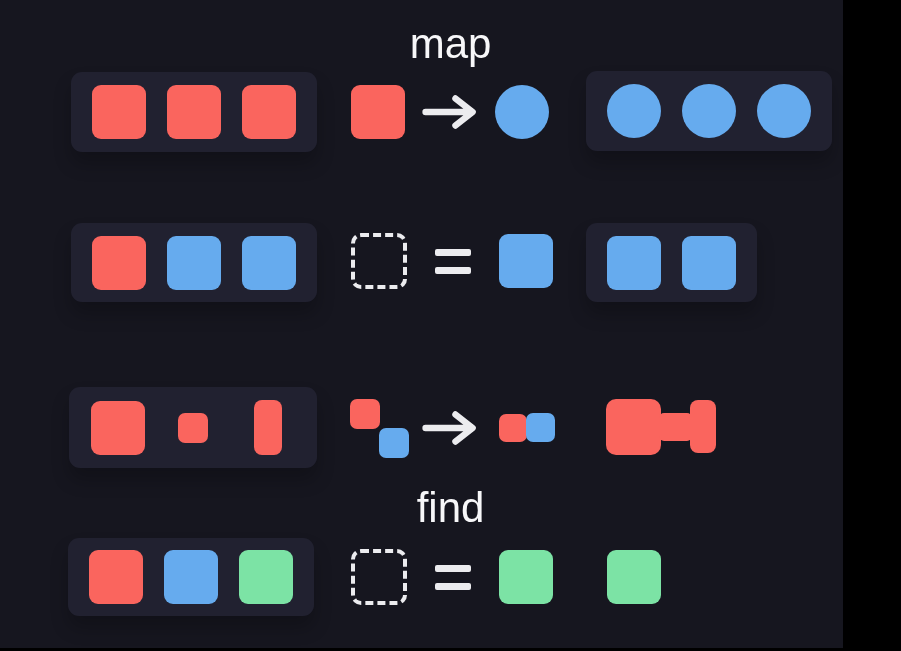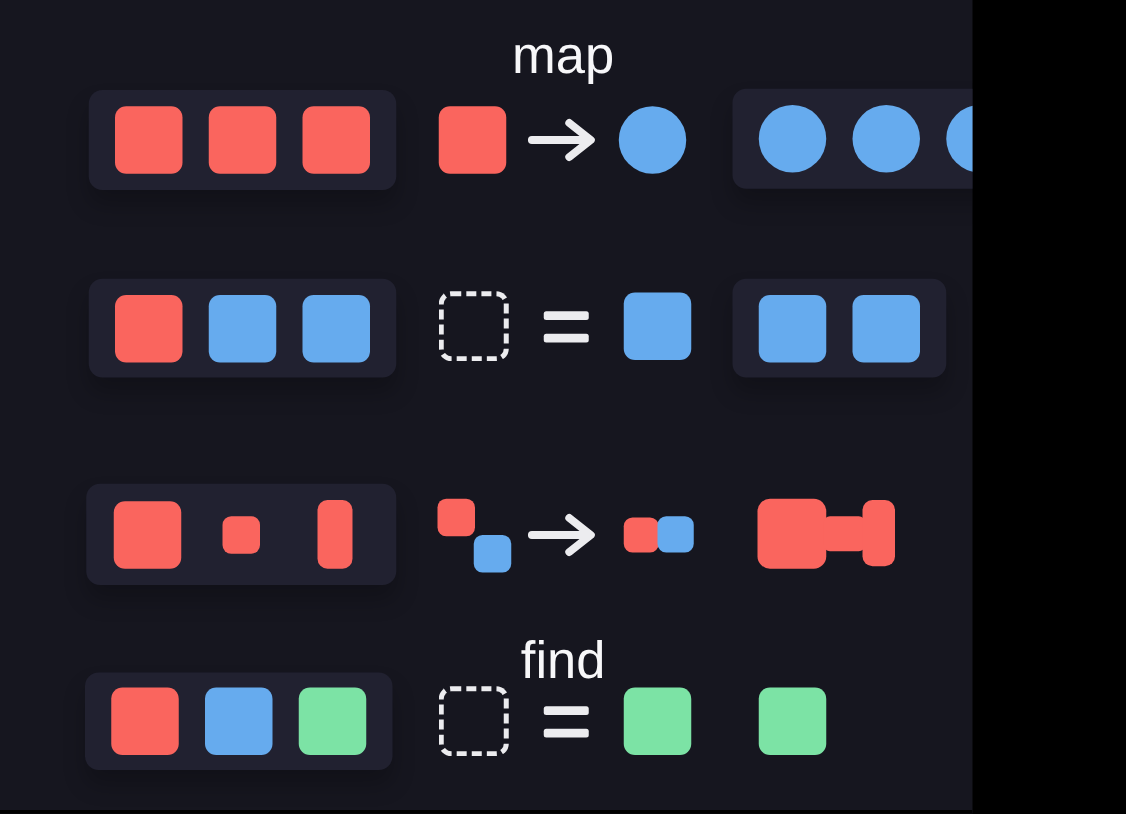--- a/index.html
+++ b/index.html
@@ -1,17 +1,17 @@
 <!DOCTYPE html>
 <html style="--background: #16161f; --panel: #212130; --red: #fa655e; --blue: #66abee; --green: #7ce3a5; --line: #ececef; --title: #f7f7f9;"><head>
 <meta charset="utf-8">
 <style>
   html,body{margin:0;padding:0;background:#000;}
   .canvas{
-    position:relative;width:778px;height:651px;
+    position:relative;width:843px;height:651px;
     background:var(--background);overflow:hidden;
     font-family:"Liberation Sans",sans-serif;
   }
   .row-title{
     position:absolute;left:0;width:901px;text-align:center;
     font-size:42px;line-height:48px;font-weight:500;color:var(--title);
   }
   
   .panel{
     position:absolute;background:var(--panel);border-radius:11px;
@@ -45,21 +45,21 @@
   .s-pair-joined{position:relative;width:56px;height:30px;margin-left:8px;}
   .s-pair-joined .j-l{left:0;top:1px;width:28px;height:28px;}
   .s-pair-joined .j-r{left:27px;top:0;width:29px;height:29px;}
   
   .s-merged-shape{position:relative;width:110px;height:56px;}
   .s-merged-shape span{position:absolute;display:block;background:var(--red);}
   .m-big{left:0;top:0;width:55px;height:56px;border-radius:10px;}
   .m-conn{left:53px;top:14px;width:33px;height:28px;border-radius:5px;}
   .m-tall{left:84px;top:1px;width:26px;height:53px;border-radius:8px;}
   
-  #t1{top:20px;} #t2{top:172px;} #t3{top:337px;} #t4{top:504px;}
+  #t1{top:20px;} #t2{top:172px;} #t3{top:337px;} #t4{top:484px;}
   #in1{left:71px;top:72px;width:246px;height:80px;}
   #tr1{left:351px;top:85px;height:54px;gap:16px;}
   #out1{left:586px;top:71px;width:246px;height:80px;}
   #in2{left:71px;top:223px;width:246px;height:79px;}
   #tr2{left:351px;top:233px;height:56px;gap:28px;}
   #out2{left:586px;top:223px;width:171px;height:79px;}
   #in3{left:69px;top:387px;width:248px;height:81px;}
   #tr3{left:350px;top:398px;height:60px;gap:12px;}
   #out3{left:606px;top:399px;}
   #in4{left:68px;top:538px;width:246px;height:78px;}

